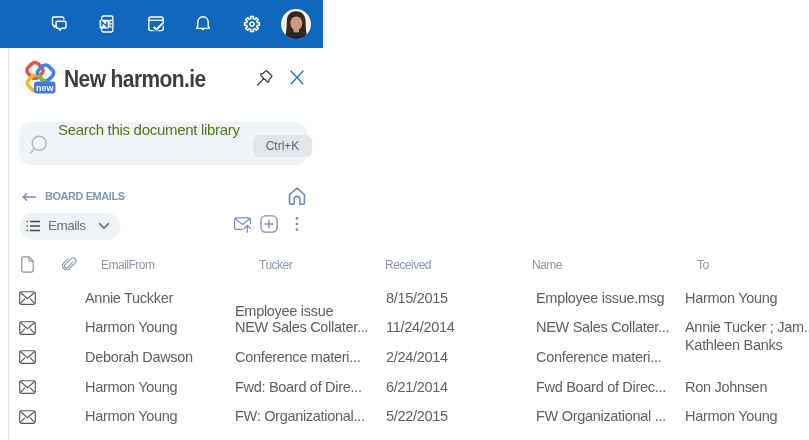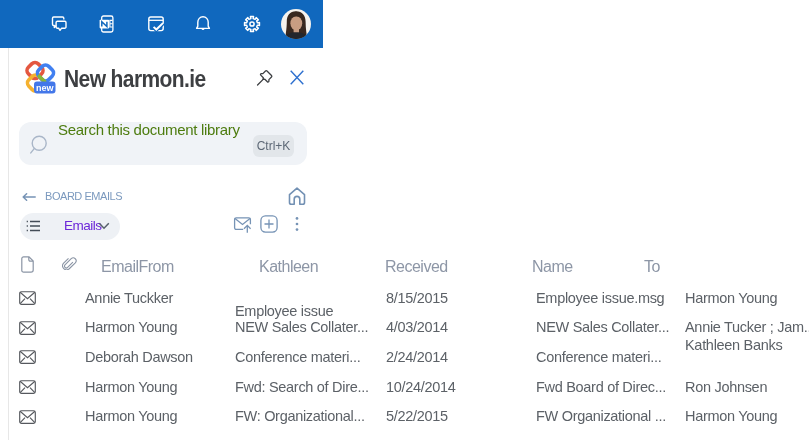--- a/index.html
+++ b/index.html
@@ -9,29 +9,29 @@
   
   #bar{left:0;top:0;width:323px;height:48px;background:#1068be;}
   #bar svg{position:absolute;top:15px;}
   
   #leftline{left:8px;top:48px;width:1px;height:392px;background:#e7e7e7;}
   
   #title{left:64px;top:65px;font-size:21px;font-weight:bold;color:#3d3f42;letter-spacing:-0.6px;transform:scaleY(1.17);transform-origin:0 0;}
   
   #search{left:19px;top:122px;width:288px;height:43px;background:#f0f3f7;border-radius:12px;}
   #ph{left:58px;top:121px;font-size:15px;color:#4d7c0f;letter-spacing:-0.3px;}
-  #ctrlk{left:253px;top:135px;width:41px;height:22px;background:#e2e6ea;border-radius:6px;
+  #ctrlk{left:253px;top:135px;width:59px;height:22px;background:#e2e6ea;border-radius:6px;
          font-size:12px;color:#5d6876;text-align:center;line-height:22px;}
   
-  #board{left:45px;top:190px;font-size:11px;font-weight:normal;color:#7b99be;letter-spacing:-0.45px;}
+  #board{left:45px;top:190px;font-size:11px;font-weight:bold;color:#7b99be;letter-spacing:-0.45px;}
   
   #pill{left:20px;top:213px;width:100px;height:27px;background:#eef1f5;border-radius:14px;}
-  #pilltext{left:64px;top:218px;font-size:13.5px;color:#6d28d9;letter-spacing:-0.5px;}
-  
-  .th{font-size:16px;color:#8d96a6;letter-spacing:-0.5px;top:258px;}
+  #pilltext{left:48px;top:218px;font-size:13.5px;color:#737373;letter-spacing:-0.5px;}
+  
+  .th{font-size:12px;color:#8d96a6;letter-spacing:-0.5px;top:258px;}
   
   .cell{font-size:14.5px;color:#5c6167;letter-spacing:-0.3px;white-space:nowrap;}
 </style>
 </head>
 <body>
 <div class="abs" id="bar">
 
   <svg style="left:50px" width="18" height="18" viewBox="0 0 18 18" fill="none" stroke="#fff" stroke-width="1.4">
     <path d="M13.8 4.6 V3.2 A1.2 1.2 0 0 0 12.6 2 H3.7 A1.2 1.2 0 0 0 2.5 3.2 V9.3 A1.2 1.2 0 0 0 3.7 10.5 H4.3 V12.6 L6.2 10.6" stroke-linejoin="round"></path>
     <path d="M7.3 6.3 H14.8 A1.2 1.2 0 0 1 16 7.5 V12 A1.2 1.2 0 0 1 14.8 13.2 H11.6 L10 15.3 L8.6 13.2 H7.3 A1.2 1.2 0 0 1 6.1 12 V7.5 A1.2 1.2 0 0 1 7.3 6.3 Z" stroke-linejoin="round"></path>
@@ -147,59 +147,59 @@
 
 <svg class="abs" style="left:21px;top:256px" width="13" height="17" viewBox="0 0 13 17" fill="none" stroke="#8b95a5" stroke-width="1.2">
   <path d="M2.6 0.8 H8 L12.2 5 V14 A2.2 2.2 0 0 1 10 16.2 H2.6 A1.8 1.8 0 0 1 0.8 14.4 V2.6 A1.8 1.8 0 0 1 2.6 0.8 Z"></path>
   <path d="M7.8 1 V3.8 A1.4 1.4 0 0 0 9.2 5.2 H12"></path>
 </svg>
 <svg class="abs" style="left:62px;top:257px" width="15" height="13" viewBox="0 0 15 13" fill="none" stroke="#8b95a5" stroke-width="1.1">
   <path d="M10.9 4.6 L5.6 9.9 A1.8 1.8 0 0 1 3 7.3 L9.2 1.2 A2.9 2.9 0 0 1 13.3 5.3 L7 11.5 A4 4 0 0 1 1.4 5.9 L6.5 0.9" transform="translate(0,0.5)"></path>
 </svg>
 
 <div class="abs th" style="left:101px">EmailFrom</div>
-<div class="abs th" style="left:259px">Kathleen</div>
+<div class="abs th" style="left:259px">Tucker</div>
 <div class="abs th" style="left:385px">Received</div>
 <div class="abs th" style="left:532px">Name</div>
-<div class="abs th" style="left:644px">To</div>
+<div class="abs th" style="left:697px">To</div>
 
 <svg class="abs" style="left:19px;top:291px" width="17" height="14" viewBox="0 0 17 14" fill="none" stroke="#55585d" stroke-width="1.15">
     <rect x="0.7" y="0.7" width="15.6" height="12.6" rx="1.8"></rect>
     <path d="M1.1 1.3 L8.5 7.7 L15.9 1.3 M1.2 12.7 L6 7.6 M15.8 12.7 L11 7.6"></path>
   </svg>
 <div class="abs cell" style="left:85px;top:289.5px">Annie Tuckker</div>
 <div class="abs cell" style="left:235px;top:303px">Employee issue</div>
 <div class="abs cell" style="left:386px;top:289.5px">8/15/2015</div>
 <div class="abs cell" style="left:536px;top:289.5px">Employee issue.msg</div>
 <div class="abs cell" style="left:685px;top:289.5px">Harmon Young</div>
 <svg class="abs" style="left:19px;top:320.5px" width="17" height="14" viewBox="0 0 17 14" fill="none" stroke="#55585d" stroke-width="1.15">
     <rect x="0.7" y="0.7" width="15.6" height="12.6" rx="1.8"></rect>
     <path d="M1.1 1.3 L8.5 7.7 L15.9 1.3 M1.2 12.7 L6 7.6 M15.8 12.7 L11 7.6"></path>
   </svg>
 <div class="abs cell" style="left:85px;top:319.0px">Harmon Young</div>
 <div class="abs cell" style="left:235px;top:319.0px">NEW Sales Collater...</div>
-<div class="abs cell" style="left:386px;top:319.0px">4/03/2014</div>
+<div class="abs cell" style="left:386px;top:319.0px">11/24/2014</div>
 <div class="abs cell" style="left:536px;top:319.0px">NEW Sales Collater...</div>
 <div class="abs cell" style="left:685px;top:319.0px">Annie Tucker ; Jam...</div>
 <svg class="abs" style="left:19px;top:350px" width="17" height="14" viewBox="0 0 17 14" fill="none" stroke="#55585d" stroke-width="1.15">
     <rect x="0.7" y="0.7" width="15.6" height="12.6" rx="1.8"></rect>
     <path d="M1.1 1.3 L8.5 7.7 L15.9 1.3 M1.2 12.7 L6 7.6 M15.8 12.7 L11 7.6"></path>
   </svg>
 <div class="abs cell" style="left:85px;top:348.5px">Deborah Dawson</div>
 <div class="abs cell" style="left:235px;top:348.5px">Conference materi...</div>
 <div class="abs cell" style="left:386px;top:348.5px">2/24/2014</div>
 <div class="abs cell" style="left:536px;top:348.5px">Conference materi...</div>
 <div class="abs cell" style="left:685px;top:337px">Kathleen Banks</div>
 <svg class="abs" style="left:19px;top:380px" width="17" height="14" viewBox="0 0 17 14" fill="none" stroke="#55585d" stroke-width="1.15">
     <rect x="0.7" y="0.7" width="15.6" height="12.6" rx="1.8"></rect>
     <path d="M1.1 1.3 L8.5 7.7 L15.9 1.3 M1.2 12.7 L6 7.6 M15.8 12.7 L11 7.6"></path>
   </svg>
 <div class="abs cell" style="left:85px;top:378.5px">Harmon Young</div>
-<div class="abs cell" style="left:235px;top:378.5px">Fwd: Search of Dire...</div>
-<div class="abs cell" style="left:386px;top:378.5px">10/24/2014</div>
+<div class="abs cell" style="left:235px;top:378.5px">Fwd: Board of Dire...</div>
+<div class="abs cell" style="left:386px;top:378.5px">6/21/2014</div>
 <div class="abs cell" style="left:536px;top:378.5px">Fwd Board of Direc...</div>
 <div class="abs cell" style="left:685px;top:378.5px">Ron Johnsen</div>
 <svg class="abs" style="left:19px;top:409.5px" width="17" height="14" viewBox="0 0 17 14" fill="none" stroke="#55585d" stroke-width="1.15">
     <rect x="0.7" y="0.7" width="15.6" height="12.6" rx="1.8"></rect>
     <path d="M1.1 1.3 L8.5 7.7 L15.9 1.3 M1.2 12.7 L6 7.6 M15.8 12.7 L11 7.6"></path>
   </svg>
 <div class="abs cell" style="left:85px;top:408.0px">Harmon Young</div>
 <div class="abs cell" style="left:235px;top:408.0px">FW: Organizational...</div>
 <div class="abs cell" style="left:386px;top:408.0px">5/22/2015</div>
 <div class="abs cell" style="left:536px;top:408.0px">FW Organizational ...</div>

